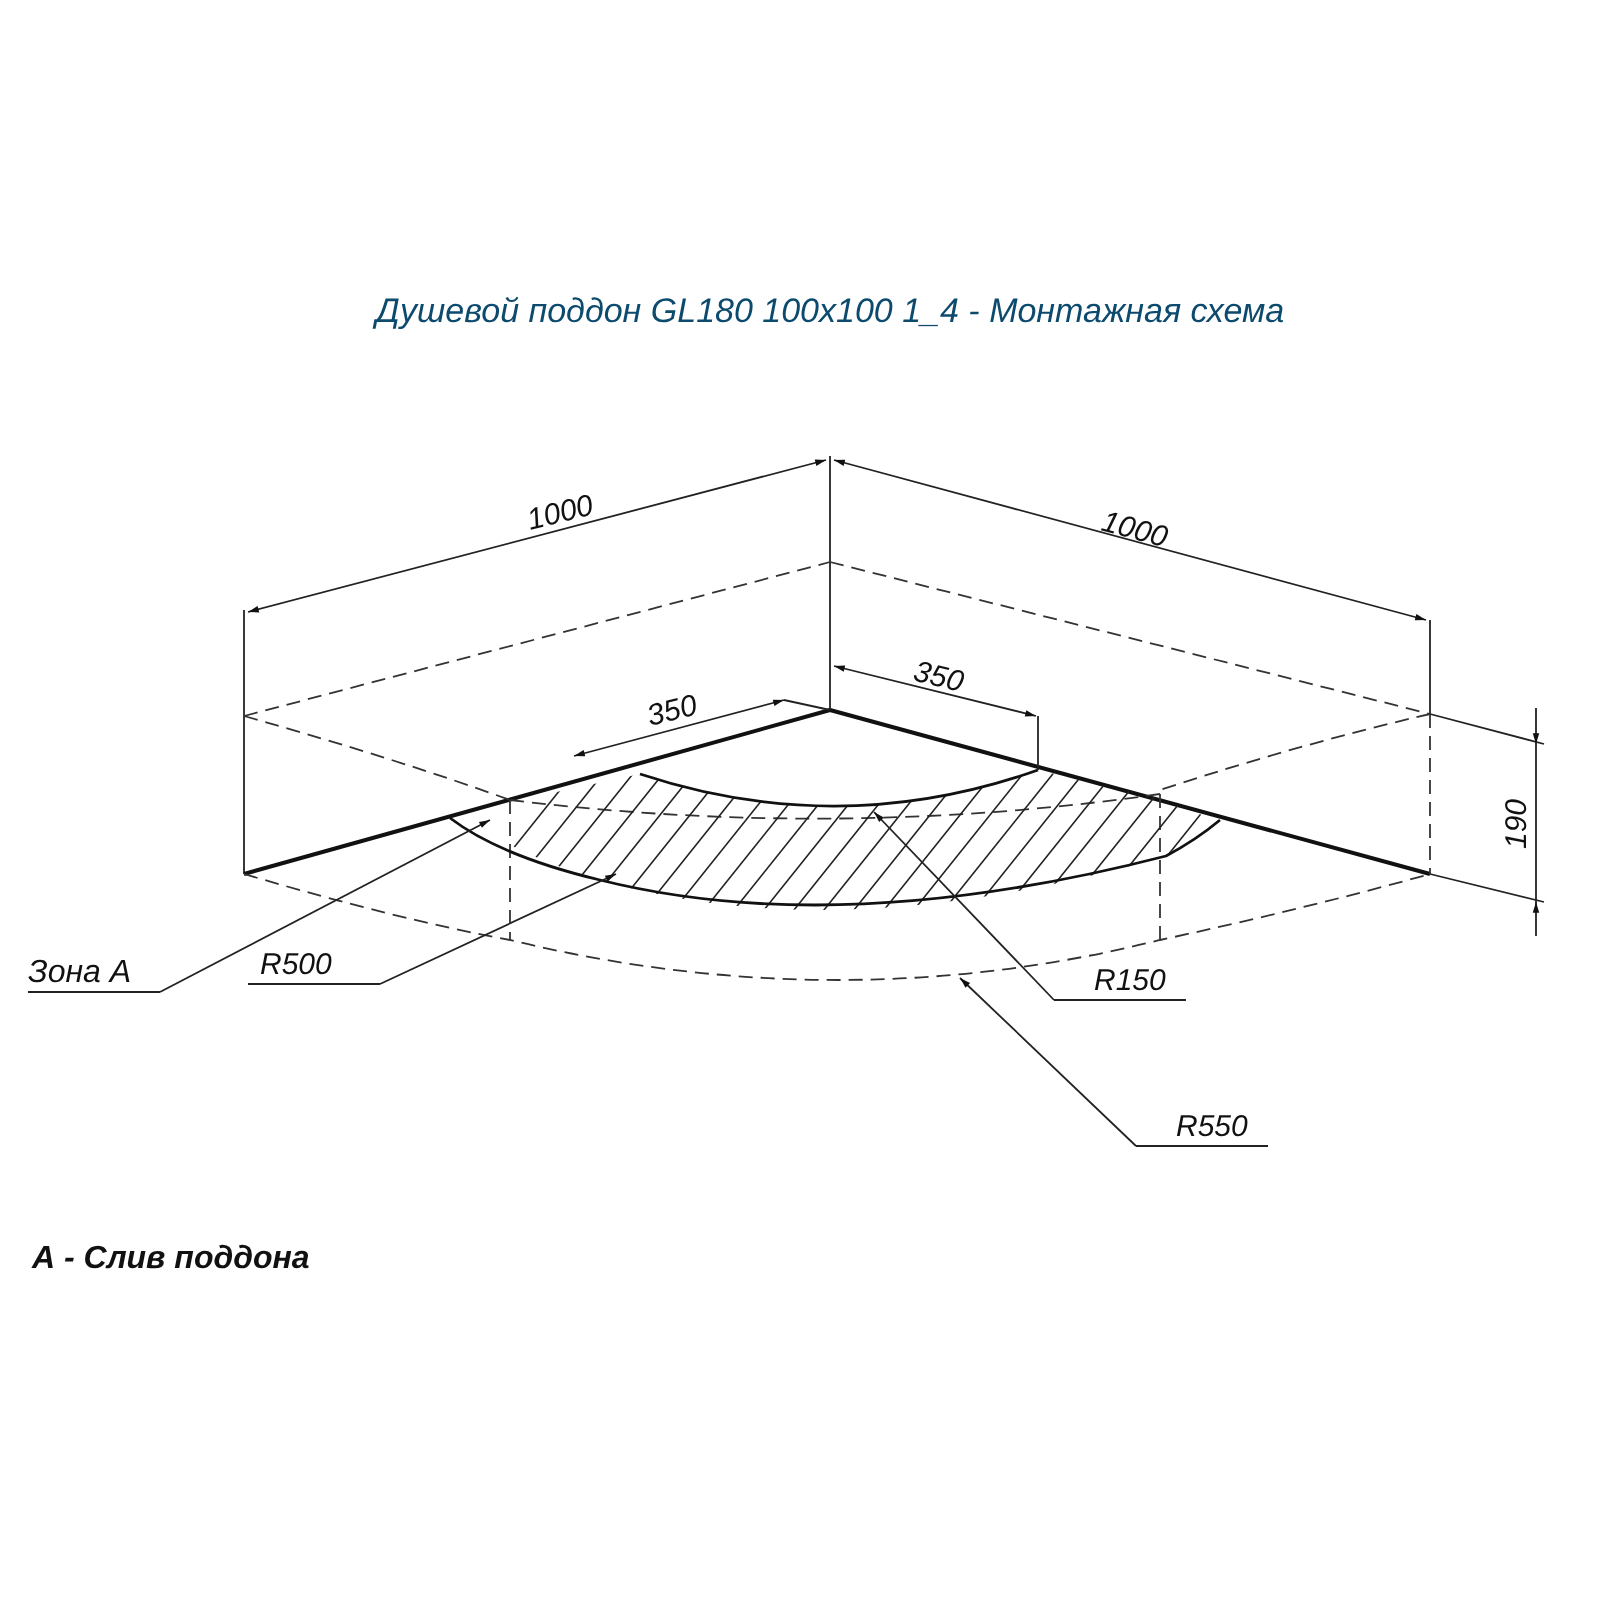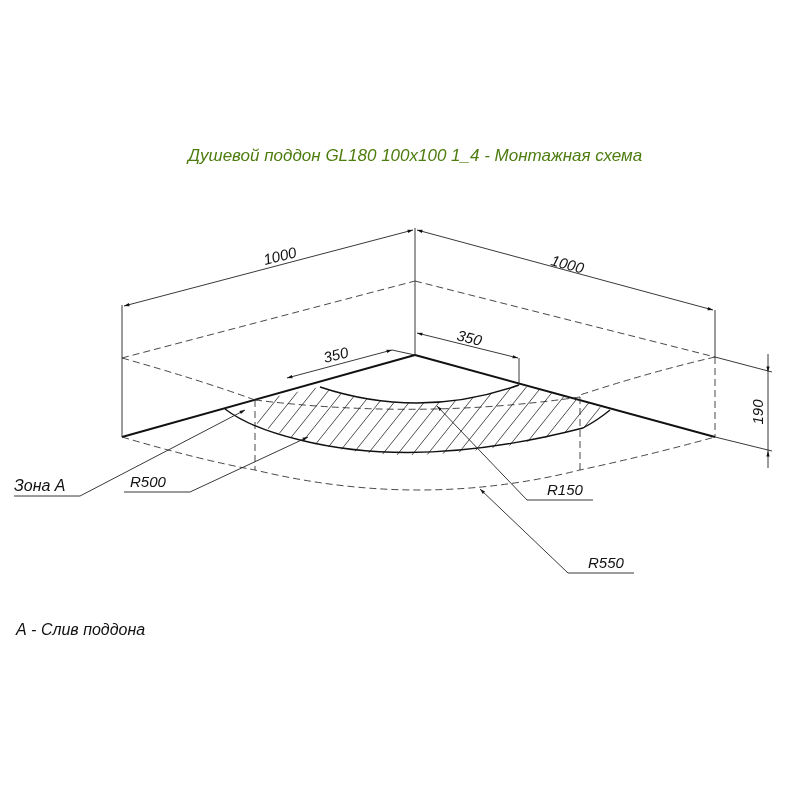--- a/index.html
+++ b/index.html
@@ -1,24 +1,24 @@
 <!DOCTYPE html>
 <html><head>
 <meta charset="utf-8">
 <style>
   html, body { margin: 0; padding: 0; background: #ffffff; }
   body { width: 800px; height: 800px; position: relative; overflow: hidden; }
   .title {
     position: absolute; left: 0; top: 146px; width: 800px; text-align: center;
-    font-family: "Liberation Sans", sans-serif; font-style: italic; font-size: 17px; color: #4d7c0f;
+    font-family: "Liberation Sans", sans-serif; font-style: italic; font-size: 17px; color: #0c4a6e;
     padding-left: 30px; box-sizing: border-box;
   }
   .note {
     position: absolute; left: 16px; top: 621px;
-    font-family: "Liberation Sans", sans-serif; font-style: italic; font-size: 16px; color: #111;
+    font-family: "Liberation Sans", sans-serif; font-style: italic; font-size: 16px; color: #111; font-weight: bold;
   }
   svg { position: absolute; left: 0; top: 0; }
   svg text { font-family: "Liberation Sans", sans-serif; font-style: italic; fill: #111; }
   .thin { stroke: #222; stroke-width: 0.9; fill: none; }
   .thick { stroke: #111; stroke-width: 2; fill: none; }
   .dash { stroke: #333; stroke-width: 0.9; fill: none; stroke-dasharray: 7 4; }
   .hatch { stroke: #222; stroke-width: 0.8; }
 </style>
 </head>
 <body>

